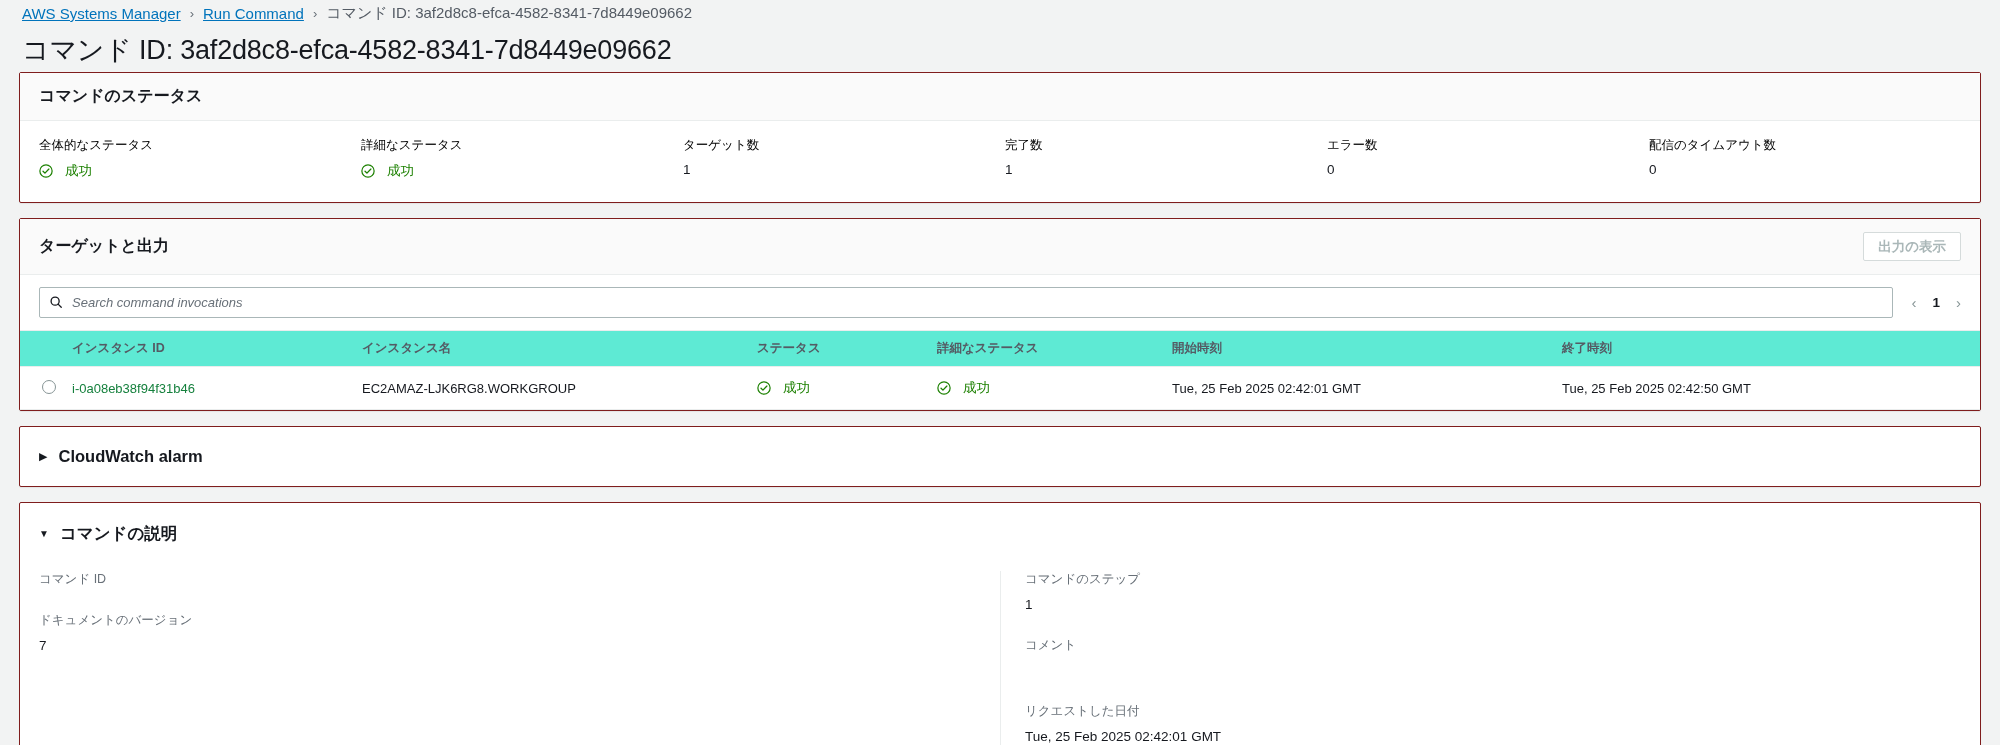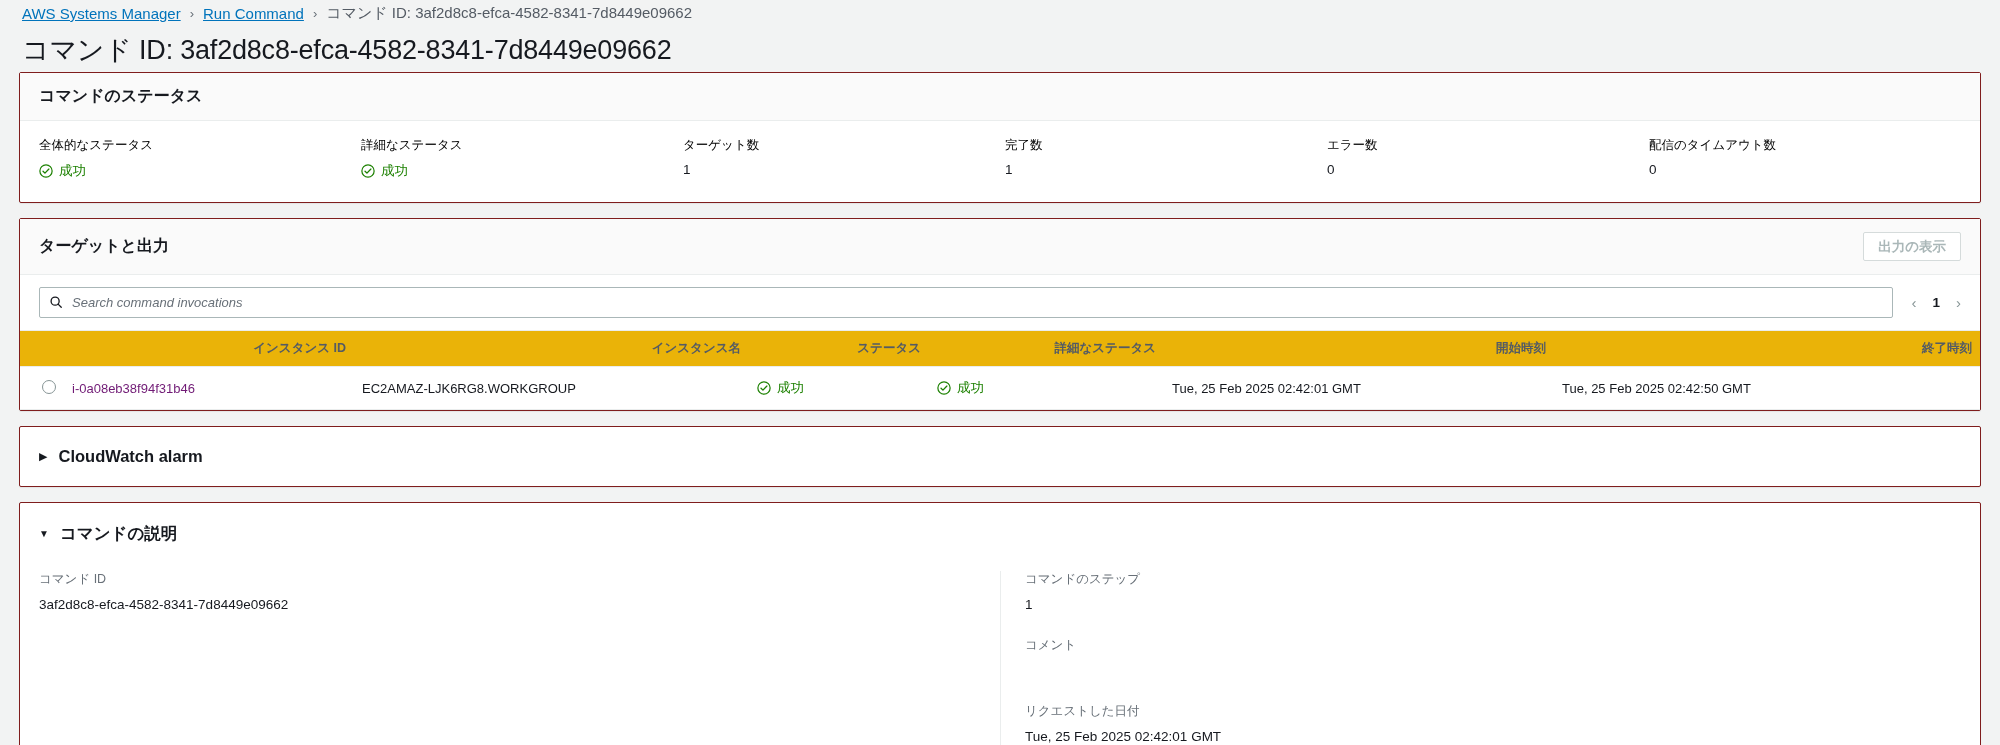--- a/index.html
+++ b/index.html
@@ -75,21 +75,21 @@
   .card-title { font-size: 16px; font-weight: 700; color: #16191f; }
 
   
   .status-grid {
     display: grid;
     grid-template-columns: repeat(6, 1fr);
     padding: 16px 19px 22px 19px;
     column-gap: 10px;
   }
   .stat-label { font-size: 12.5px; color: #000000; margin-bottom: 8px; }
-  .stat-value { font-size: 13.5px; color: #16191f; display: flex; align-items: center; gap: 6px; }
+  .stat-value { font-size: 13.5px; color: #16191f; display: flex; align-items: center; gap: 12px; }
   .ok { color: #1d8102; font-size: 13.5px; }
   .check-icon { width: 14px; height: 14px; display: inline-block; flex: 0 0 14px; }
 
   
   .table-toolbar {
     display: flex; align-items: center; gap: 12px;
     padding: 12px 19px 12px 19px;
   }
   .search-box {
     flex: 1 1 auto;
@@ -113,48 +113,48 @@
     position: absolute; left: 10px; top: 8px;
     width: 14px; height: 14px; pointer-events: none;
   }
   .pager { display: flex; align-items: center; gap: 16px; padding-left: 6px; }
   .pager .arrow { color: #879596; font-size: 15px; cursor: pointer; user-select: none; }
   .pager .pagenum { font-size: 13.5px; font-weight: 700; color: #16191f; cursor: pointer; }
 
   
   table.invocations { width: 100%; border-collapse: collapse; }
   table.invocations thead th {
-    text-align: right;
+    text-align: left;
     font-size: 12.5px;
     font-weight: 700;
     color: #545b64;
     padding: 9px 8px 9px 8px;
     border-top: 1px solid #eaeded;
     border-bottom: 1px solid #eaeded;
-    background: #eab308;
+    background: #5eead4;
     white-space: nowrap;
   }
   table.invocations tbody td {
     font-size: 13px;
     color: #16191f;
     padding: 12px 8px;
     border-bottom: 1px solid #eaeded;
     vertical-align: middle;
   }
   .col-radio { width: 42px; padding-left: 22px !important; }
   th.col-radio { padding-left: 22px !important; }
   .radio {
     width: 14px; height: 14px;
     border: 1.5px solid #879596;
     border-radius: 50%;
     background: #fff;
     display: inline-block;
     cursor: pointer;
   }
-  .link { color: #701a75; text-decoration: none; cursor: pointer; }
+  .link { color: #15803d; text-decoration: none; cursor: pointer; }
 
   
   .c-id    { width: 290px; }
   .c-name  { width: 395px; }
   .c-stat  { width: 180px; }
   .c-dstat { width: 235px; }
   .c-start { width: 390px; }
   .c-end   { width: auto; }
 
   
@@ -333,21 +333,24 @@
 
   <div class="card">
     <div class="expander">
       <span class="caret down">▼</span>
       <span class="expander-title">コマンドの説明</span>
     </div>
     <div class="detail-grid">
       <div class="detail-col">
         <div class="detail-item">
           <div class="detail-label">コマンド ID</div>
-          <div class="detail-value">3af2d8c8-efca-4582-8341-7d8449e09662</div>
+        </div>
+        <div class="detail-item">
+          <div class="detail-label">ドキュメントのバージョン</div>
+          <div class="detail-value">7</div>
         </div>
       </div>
       <div class="detail-col right">
         <div class="detail-item">
           <div class="detail-label">コマンドのステップ</div>
           <div class="detail-value">1</div>
         </div>
         <div class="detail-item">
           <div class="detail-label">コメント</div>
           <div class="detail-value"></div>

